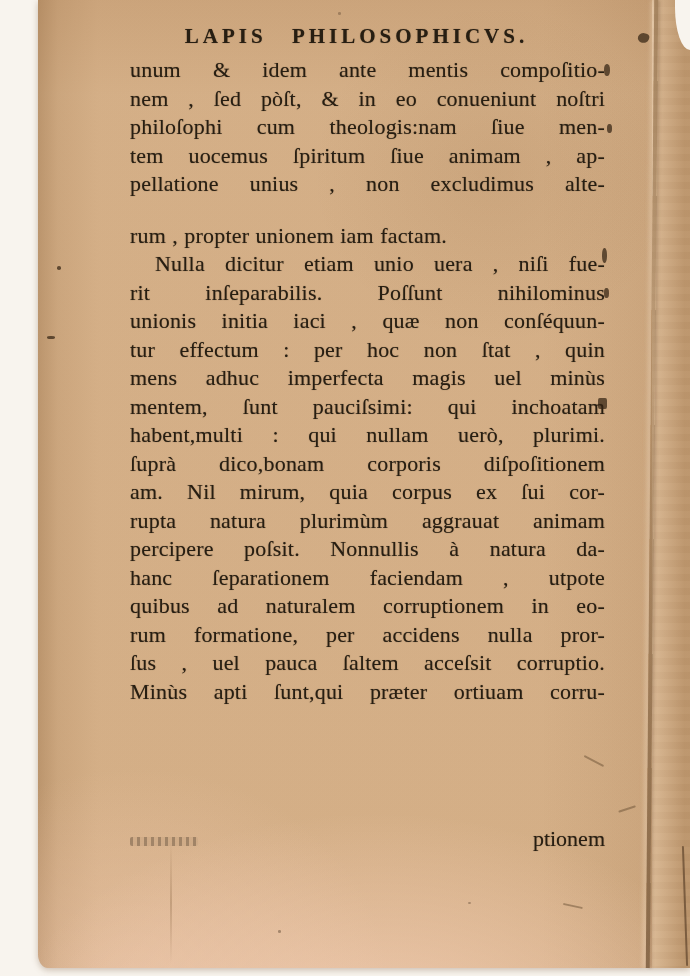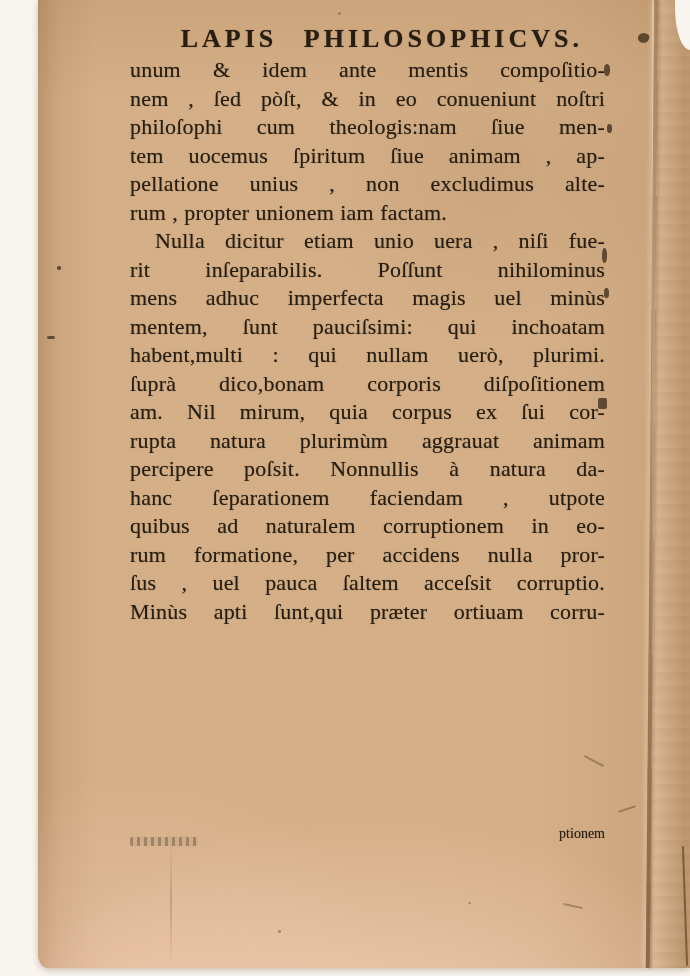--- a/index.html
+++ b/index.html
@@ -34,41 +34,41 @@
     box-shadow:-3px 0 4px rgba(255,240,220,0.35), 2px 0 3px rgba(90,60,30,0.25);
     transform:skewX(-0.5deg);
   }
   .corner-notch{
     position:absolute;top:0;right:0;width:15px;height:50px;
     background:var(--background,#f8f4ee);
     border-bottom-left-radius:100% 85%;
   }
   .running-header{
     position:absolute;top:24px;left:92px;width:475px;box-sizing:border-box;
-    padding-right:22px;text-align:right;
-    font-weight:bold;font-size:26px;letter-spacing:4px;word-spacing:16px;
+    padding-right:22px;text-align:center;
+    font-weight:bold;font-size:21px;letter-spacing:4px;word-spacing:16px;
     color:var(--ink,#271e12);
     text-shadow:0 0 1px rgba(45,32,18,0.55);
   }
   .text-lines{
     position:absolute;top:56px;left:92px;width:475px;
     color:var(--ink,#271e12);
     font-size:22px;line-height:28.5px;
     text-shadow:0 0 1px rgba(45,32,18,0.5);
   }
   .line{
     height:28.5px;overflow:hidden;
     letter-spacing:0.2px;word-spacing:0.6px;
   }
   .line.justify{text-align:justify;text-align-last:justify;}
-  .line.left{text-align:right;text-align-last:left;}
+  .line.left{text-align:right;text-align-last:left;margin-top:23px;}
   .line.indent{text-indent:25px;}
   .catchword{
     position:absolute;top:826px;left:92px;width:475px;
-    text-align:right;font-size:14px;color:var(--ink,#271e12);
+    text-align:right;font-size:22px;color:var(--ink,#271e12);
     text-shadow:0 0 1px rgba(45,32,18,0.5);
   }
   .speck{position:absolute;background:rgba(52,36,20,0.72);border-radius:45%;}
   .smudge{
     position:absolute;left:92px;top:837px;width:68px;height:9px;
     background:repeating-linear-gradient(90deg, rgba(70,55,40,0.38) 0 3px, rgba(70,55,40,0.06) 3px 7px);
     border-radius:2px;filter:blur(0.5px);
   }
   .paper-crease{
     position:absolute;left:132px;top:842px;width:2px;height:122px;
@@ -93,20 +93,22 @@
 
   <div class="text-lines">
       <div class="line justify">unum &amp; idem ante mentis compoſitio-</div>
       <div class="line justify">nem , ſed pòſt, &amp; in eo conueniunt noſtri</div>
       <div class="line justify">philoſophi cum theologis:nam ſiue men-</div>
       <div class="line justify">tem uocemus ſpiritum ſiue animam , ap-</div>
       <div class="line justify">pellatione unius , non excludimus alte-</div>
       <div class="line left">rum , propter unionem iam factam.</div>
       <div class="line justify indent">Nulla dicitur etiam unio uera , niſi fue-</div>
       <div class="line justify">rit inſeparabilis.   Poſſunt nihilominus</div>
+      <div class="line justify">unionis initia iaci , quæ non conſéquun-</div>
+      <div class="line justify">tur effectum : per hoc non ſtat , quin</div>
       <div class="line justify">mens adhuc imperfecta magis uel minùs</div>
       <div class="line justify">mentem, ſunt pauciſsimi: qui inchoatam</div>
       <div class="line justify">habent,multi : qui nullam uerò, plurimi.</div>
       <div class="line justify">ſuprà dico,bonam corporis diſpoſitionem</div>
       <div class="line justify">am.   Nil mirum, quia corpus ex ſui cor-</div>
       <div class="line justify">rupta natura plurimùm aggrauat animam</div>
       <div class="line justify">percipere poſsit.   Nonnullis à natura da-</div>
       <div class="line justify">hanc ſeparationem faciendam , utpote</div>
       <div class="line justify">quibus ad naturalem corruptionem in eo-</div>
       <div class="line justify">rum formatione, per accidens nulla pror-</div>

